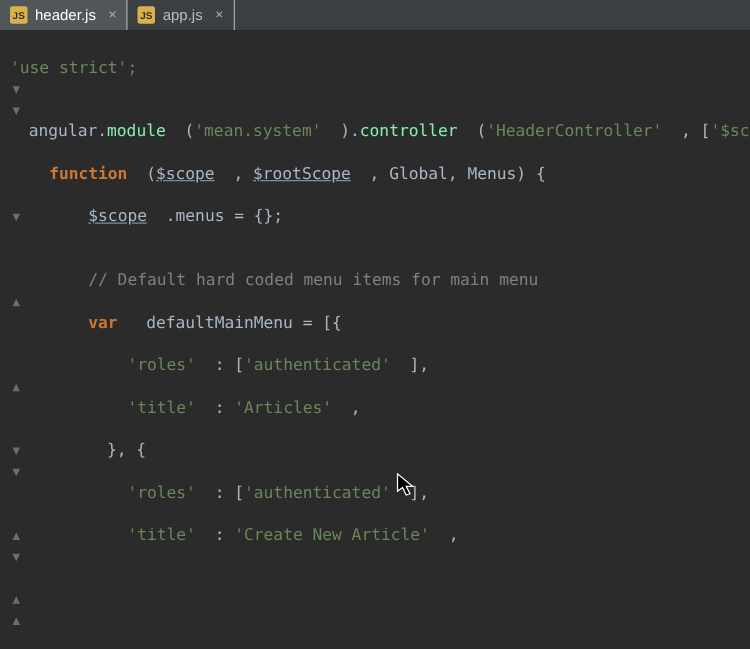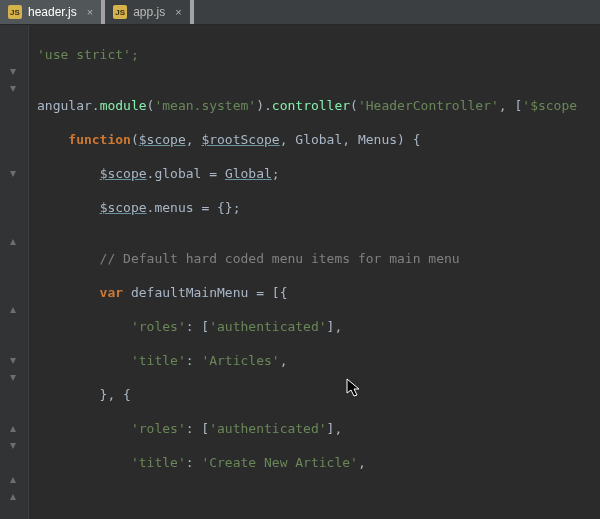--- a/index.html
+++ b/index.html
@@ -20,21 +20,21 @@
     display: flex;
     align-items: stretch;
     font-family: "Lucida Grande", "Segoe UI", sans-serif;
     font-size: 12px;
   }
   .tab {
     display: flex;
     align-items: center;
     padding: 0 8px 0 8px;
     gap: 6px;
-    border-right: 4px solid #a3a3a3;
+    border-right: 1px solid #a3a3a3;
     color: #bbbbbb;
     justify-content: flex-end;
   }
   .tab.active {
     background: #515658;
     color: #ffffff;
   }
   .tab .js-icon {
     width: 14px;
     height: 14px;
@@ -49,21 +49,21 @@
   }
   .tab .close {
     font-size: 11px;
     color: #b0b0b0;
     margin-left: 4px;
     cursor: pointer;
   }
 
   .editor {
     display: flex;
-    flex-direction: row;
+    flex-direction: column;
     height: calc(519px - 24px);
   }
   .gutter {
     width: 28px;
     background: #313335;
     border-right: 1px solid #3c3f41;
     position: relative;
   }
   .code {
     flex: 1;
@@ -74,21 +74,21 @@
     overflow: hidden;
   }
   .code .line {
     display: block;
     padding-left: 4px;
   }          
   .kb { color: #cc7832; font-weight: bold; } 
   .s  { color: #6a8759; }          
   .c  { color: #808080; }          
   .fn { color: #86efac; }          
-  .p  { color: #a9b7c6; }          
+  .p  { color: #a9b7c6; margin-left: 15px; }          
   .u  { text-decoration: underline; text-decoration-color: #6897a2; }
   .uw { color: #a9b7c6; margin-top: 31px; }
 
   
   .gmark {
     position: absolute;
     left: 6px;
     width: 14px;
     height: 14px;
     display: flex;
@@ -178,21 +178,20 @@
           <polygon points="2,8 8,8 5,2" fill="#6e6e6e"></polygon>
         </svg>
     </div>
   </div>
 
   <div class="code">
 <span class="line"><span class="s">'use strict';</span></span>
 <span class="line"><span></span></span>
 <span class="line"><span class="p">angular.</span><span class="fn">module</span><span class="p">(</span><span class="s">'mean.system'</span><span class="p">).</span><span class="fn">controller</span><span class="p">(</span><span class="s">'HeaderController'</span><span class="p">, [</span><span class="s">'$scope</span></span>
 <span class="line"><span class="kb">    function</span><span class="p">(</span><span class="u uw">$scope</span><span class="p">, </span><span class="u uw">$rootScope</span><span class="p">, Global, Menus) {</span></span>
-<span class="line"><span>        </span><span class="u uw">$scope</span><span class="p">.global = </span><span class="u uw">Global</span><span class="p">;</span></span>
 <span class="line"><span>        </span><span class="u uw">$scope</span><span class="p">.menus = {};</span></span>
 <span class="line"><span></span></span>
 <span class="line"><span class="c">        // Default hard coded menu items for main menu</span></span>
 <span class="line"><span class="kb">        var </span><span class="p">defaultMainMenu = [{</span></span>
 <span class="line"><span>            </span><span class="s">'roles'</span><span class="p">: [</span><span class="s">'authenticated'</span><span class="p">],</span></span>
 <span class="line"><span>            </span><span class="s">'title'</span><span class="p">: </span><span class="s">'Articles'</span><span class="p">,</span></span>
 <span class="line"><span class="p">        }, {</span></span>
 <span class="line"><span>            </span><span class="s">'roles'</span><span class="p">: [</span><span class="s">'authenticated'</span><span class="p">],</span></span>
 <span class="line"><span>            </span><span class="s">'title'</span><span class="p">: </span><span class="s">'Create New Article'</span><span class="p">,</span></span>
 

